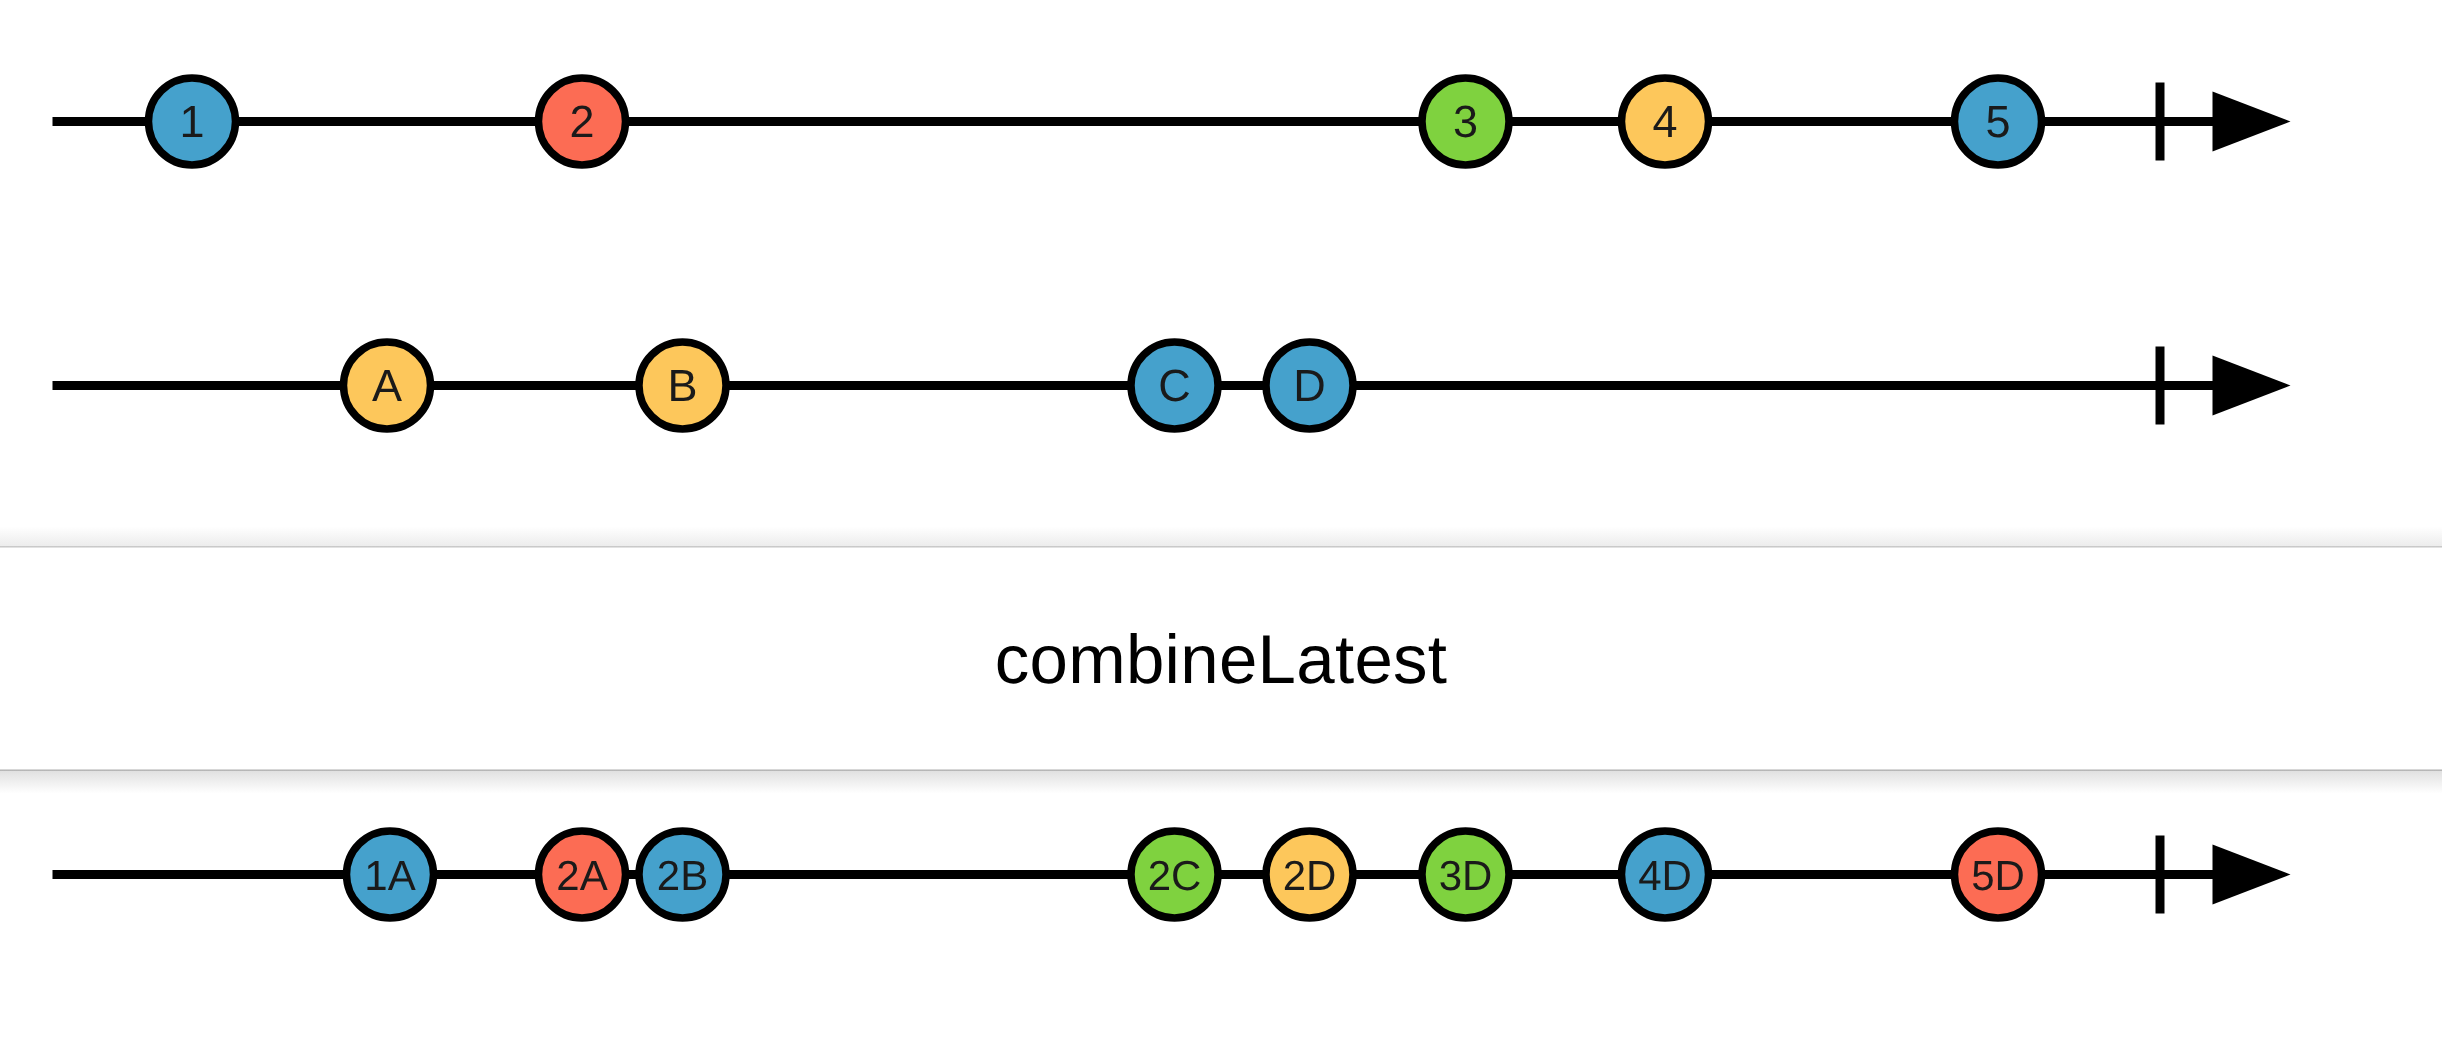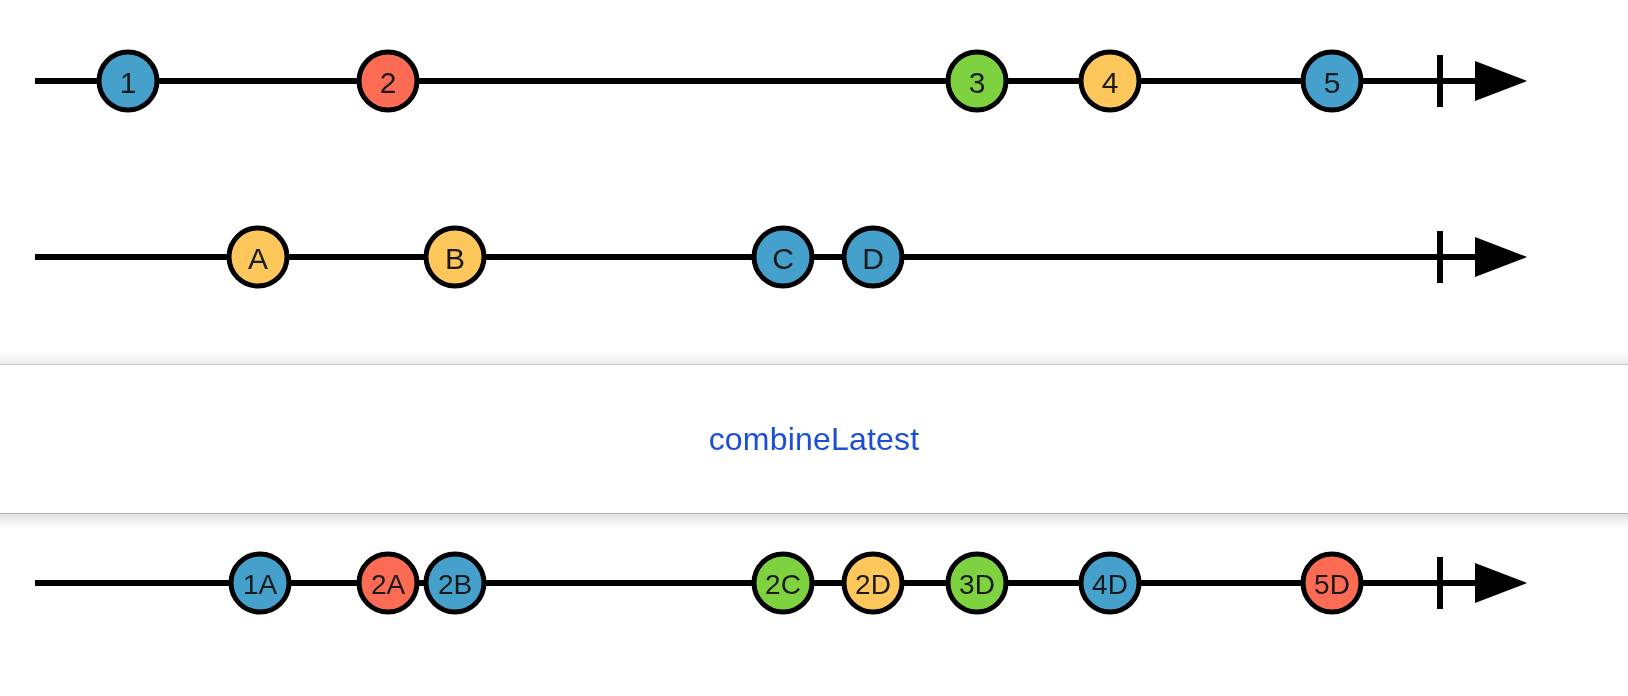--- a/index.html
+++ b/index.html
@@ -55,23 +55,23 @@
     position: absolute;
     left: 0;
     right: 0;
     bottom: -16px;
     height: 16px;
     background: linear-gradient(to bottom, rgba(120,120,120,0.24) 0%, rgba(255,255,255,0) 100%);
     pointer-events: none;
   }
   .operator-label {
     font-family: "Liberation Sans", sans-serif;
-    font-size: 32px;
+    font-size: 46px;
     font-weight: 400;
-    color: #1d4ed8;
+    color: #000000;
     letter-spacing: 0.2px;
     line-height: 1;
     white-space: nowrap;
   }
   .marble-label {
     font-family: "Liberation Sans", sans-serif;
     font-weight: 400;
     fill: #1a1a1a;
     text-anchor: middle;
     dominant-baseline: central;

